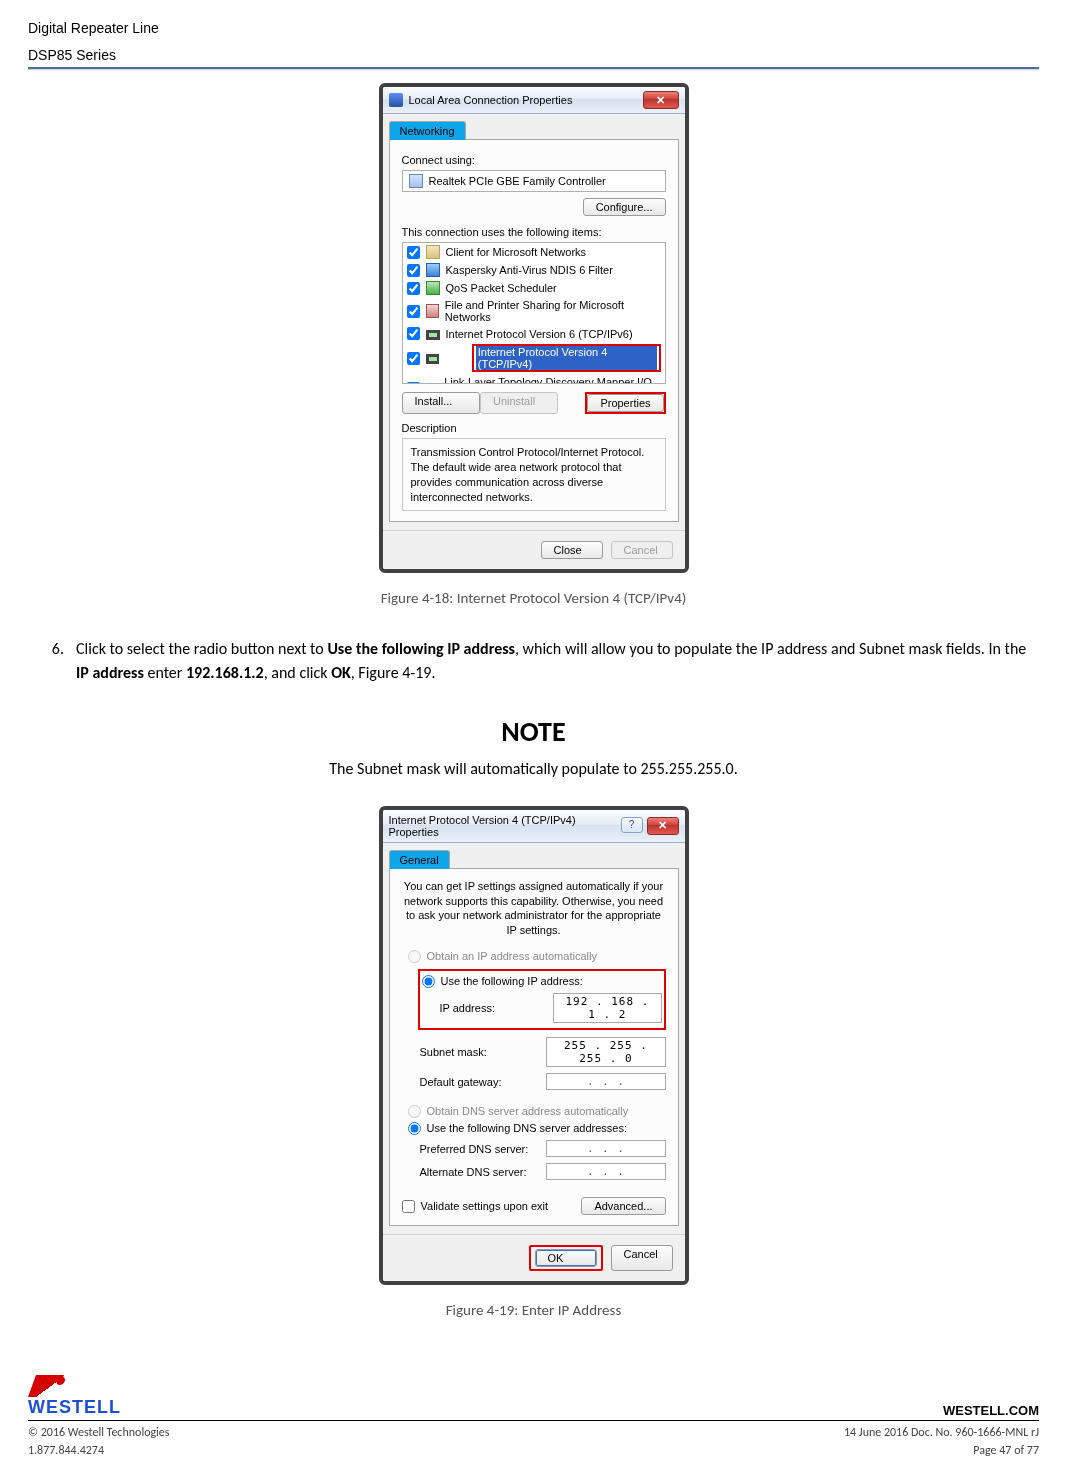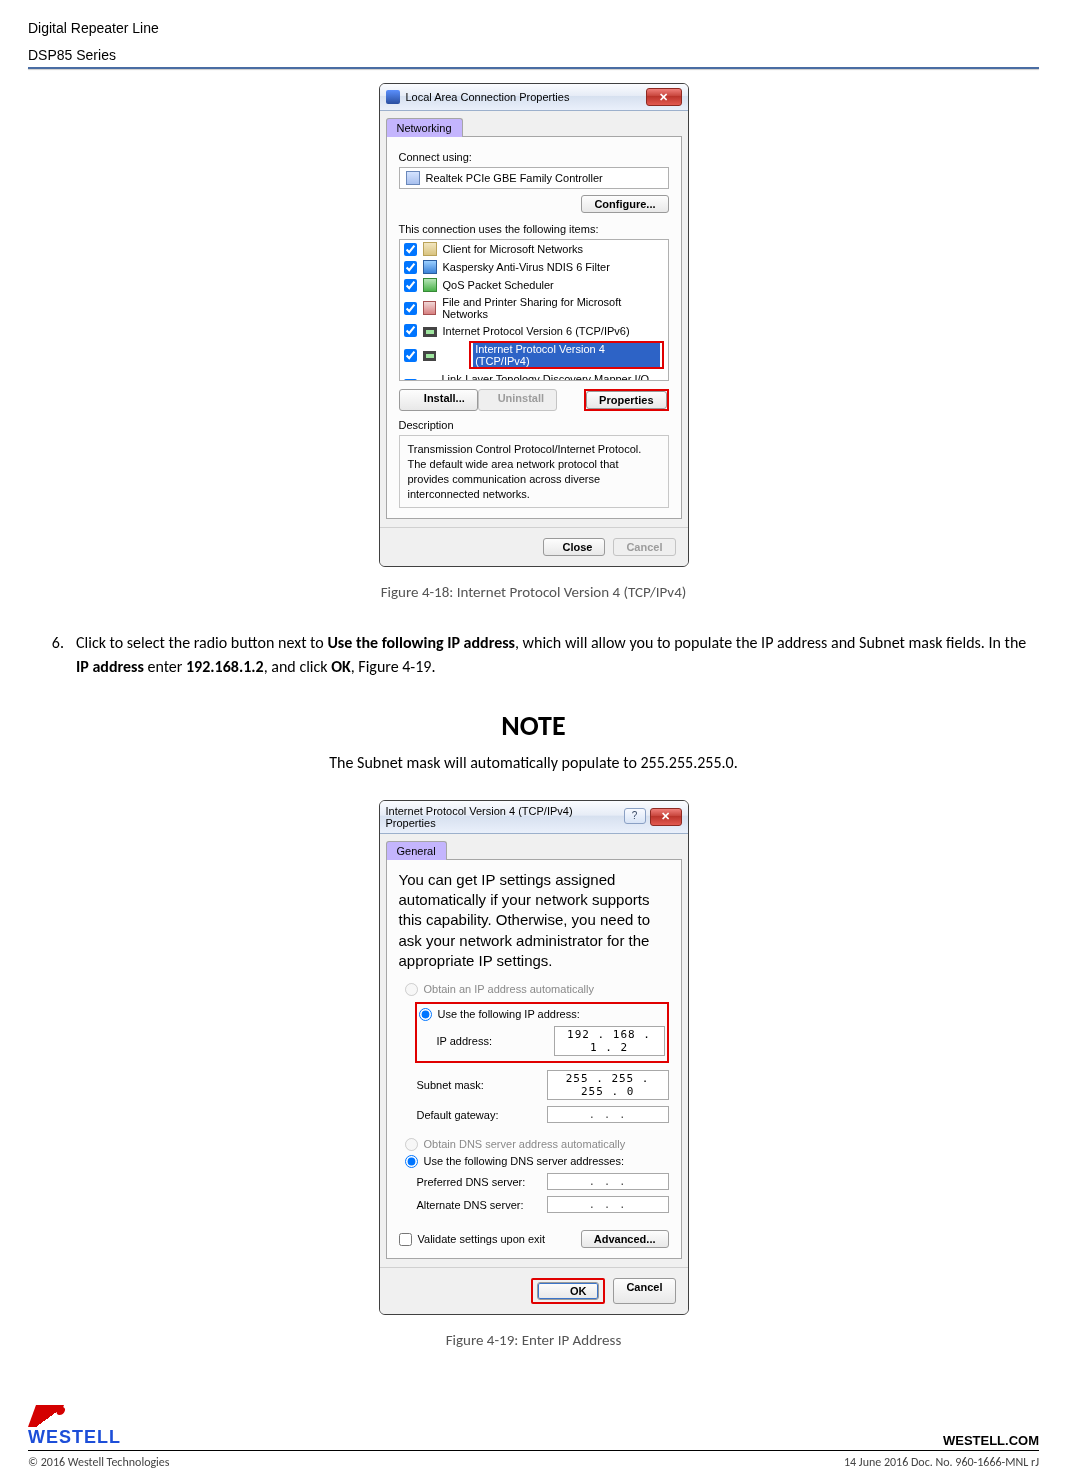--- a/index.html
+++ b/index.html
@@ -13,21 +13,21 @@
   }
   .page { padding: 20px 28px 10px 28px; }
   .doc-header-line1 { font-size: 14px; }
   .doc-header-line2 { font-size: 14px; margin-top: 11px; }
   .hr { height: 2px; background: #4a6da3; margin: 4px 0 14px 0; box-shadow: 0 1px 1px rgba(0,0,0,0.2); }
 
   
   .win-dialog {
     margin: 0 auto;
     background: #f0f0f0;
-    border: 1px solid #404040;
+    border: 4px solid #404040;
     border-radius: 6px;
     overflow: hidden;
     font-family: "Segoe UI", Tahoma, sans-serif;
     font-size: 11px;
     color: #000;
   }
   .win-titlebar {
     background: linear-gradient(#fbfcff, #e6ecf6 45%, #d6e0ef 46%, #eaf0fb);
     border-bottom: 1px solid #9cb0cc;
     padding: 4px 6px;
@@ -44,40 +44,40 @@
     width: 36px; height: 18px;
     background: linear-gradient(#f07f7a,#c6433a 45%, #bb342b 46%, #e25950);
     border: 1px solid #8e2a22; border-radius: 3px;
     display:flex; align-items:center; justify-content:center;
     color: #fff; font-weight: bold; font-size: 11px;
     cursor: pointer;
   }
   .tab-strip { margin: 6px 0 0 6px; }
   .tab {
     display:inline-block; padding: 3px 10px;
-    background:#c4b5fd; border:1px solid #a6a6a6; border-bottom:none;
+    background:#0ea5e9; border:1px solid #a6a6a6; border-bottom:none;
     border-radius: 3px 3px 0 0; font-size: 11px; position: relative; top:1px;
   }
   .tab-panel {
     border:1px solid #a6a6a6; background:#fcfcfc; padding:10px 12px;
     margin: 0 6px 8px 6px;
   }
   .section-label { margin: 4px 0; }
   .sunken-field {
     border: 1px solid #b0b0b0; background: #fff; padding: 3px 6px;
     display:flex; align-items:center; gap:6px; font-size: 11px;
   }
   .nic-icon {
     width:14px; height:14px; display:inline-block;
     background: linear-gradient(#d4e3ff,#a8c0ee); border:1px solid #6a88ba;
   }
   .btn {
     display:inline-block; padding: 2px 12px; font-size:11px;
     background: linear-gradient(#fdfdfd,#e8e8e8); border:1px solid #9a9a9a;
-    border-radius:3px; cursor: pointer; text-align:right;font-weight:bold;
+    border-radius:3px; cursor: pointer; text-align:left;
   }
   .btn.disabled { color:#9c9c9c; background:#efefef; border-color:#c4c4c4; cursor:default; }
   .cfg-row { display:flex; justify-content:flex-end; margin:6px 0 10px 0; }
   .listbox { border:1px solid #b0b0b0; background:#fff; height:142px; overflow:hidden; }
   .list-item { display:flex; align-items:center; gap:6px; padding:2px 4px; font-size:11px; }
   .list-item input { margin:0; }
   .li-icon { width:14px; height:14px; display:inline-block; }
   .li-icon.client { background: linear-gradient(#f2e6c0,#d9c37f); border:1px solid #baa258; }
   .li-icon.kav { background: linear-gradient(#9bcfff,#3b82d8); border:1px solid #2b5ea0; }
   .li-icon.qos { background: linear-gradient(#b6e5b6,#4ab24a); border:1px solid #368a36; }
@@ -96,21 +96,21 @@
   .step-row { display:flex; gap:12px; padding: 0 10px 0 18px; font-family: Calibri, Arial, sans-serif; font-size: 16px; line-height:1.45; }
   .step-num { width: 18px; text-align:right; }
   .step-body { flex:1; }
 
   .note-heading { text-align:center; font-family: Calibri, Arial, sans-serif; font-weight:bold; font-size: 28px; margin: 30px 0 10px 0; }
   .note-text { text-align:center; font-family: Calibri, Arial, sans-serif; font-size: 16px; margin-bottom: 28px; }
 
   
   .win-titlebar .right-btns { display:flex; gap:4px; }
   .help-btn { width:22px; height:16px; background: linear-gradient(#f8faff,#d8e4f6); border:1px solid #8aa0c4; border-radius:3px; display:flex; align-items:center; justify-content:center; font-size:10px; color:#3a4a66; cursor:pointer; }
-  .ipv4-intro { font-size:15px; line-height:1.35; margin-bottom:10px; }
+  .ipv4-intro { font-size:11px; line-height:1.35; margin-bottom:10px;text-align:center; }
   .radio-row, .check-row { display:flex; align-items:flex-start; gap:6px; padding:2px 0; font-size:11px; }
   .radio-row.disabled { color:#8a8a8a; }
   .radio-row input, .check-row input { margin:0; }
   .form-grid .line { display:flex; align-items:center; padding:3px 0 3px 18px; font-size:11px; }
   .form-grid .line .lbl { width:140px; }
   .ip-input {
     width: 130px; border:1px solid #a8a8a8; background:#fff; padding:1px 6px;
     font-family: Consolas, monospace; font-size:11px; text-align:center; letter-spacing:1px; display:inline-block;
   }
   .ip-input.empty { color:#555; }

